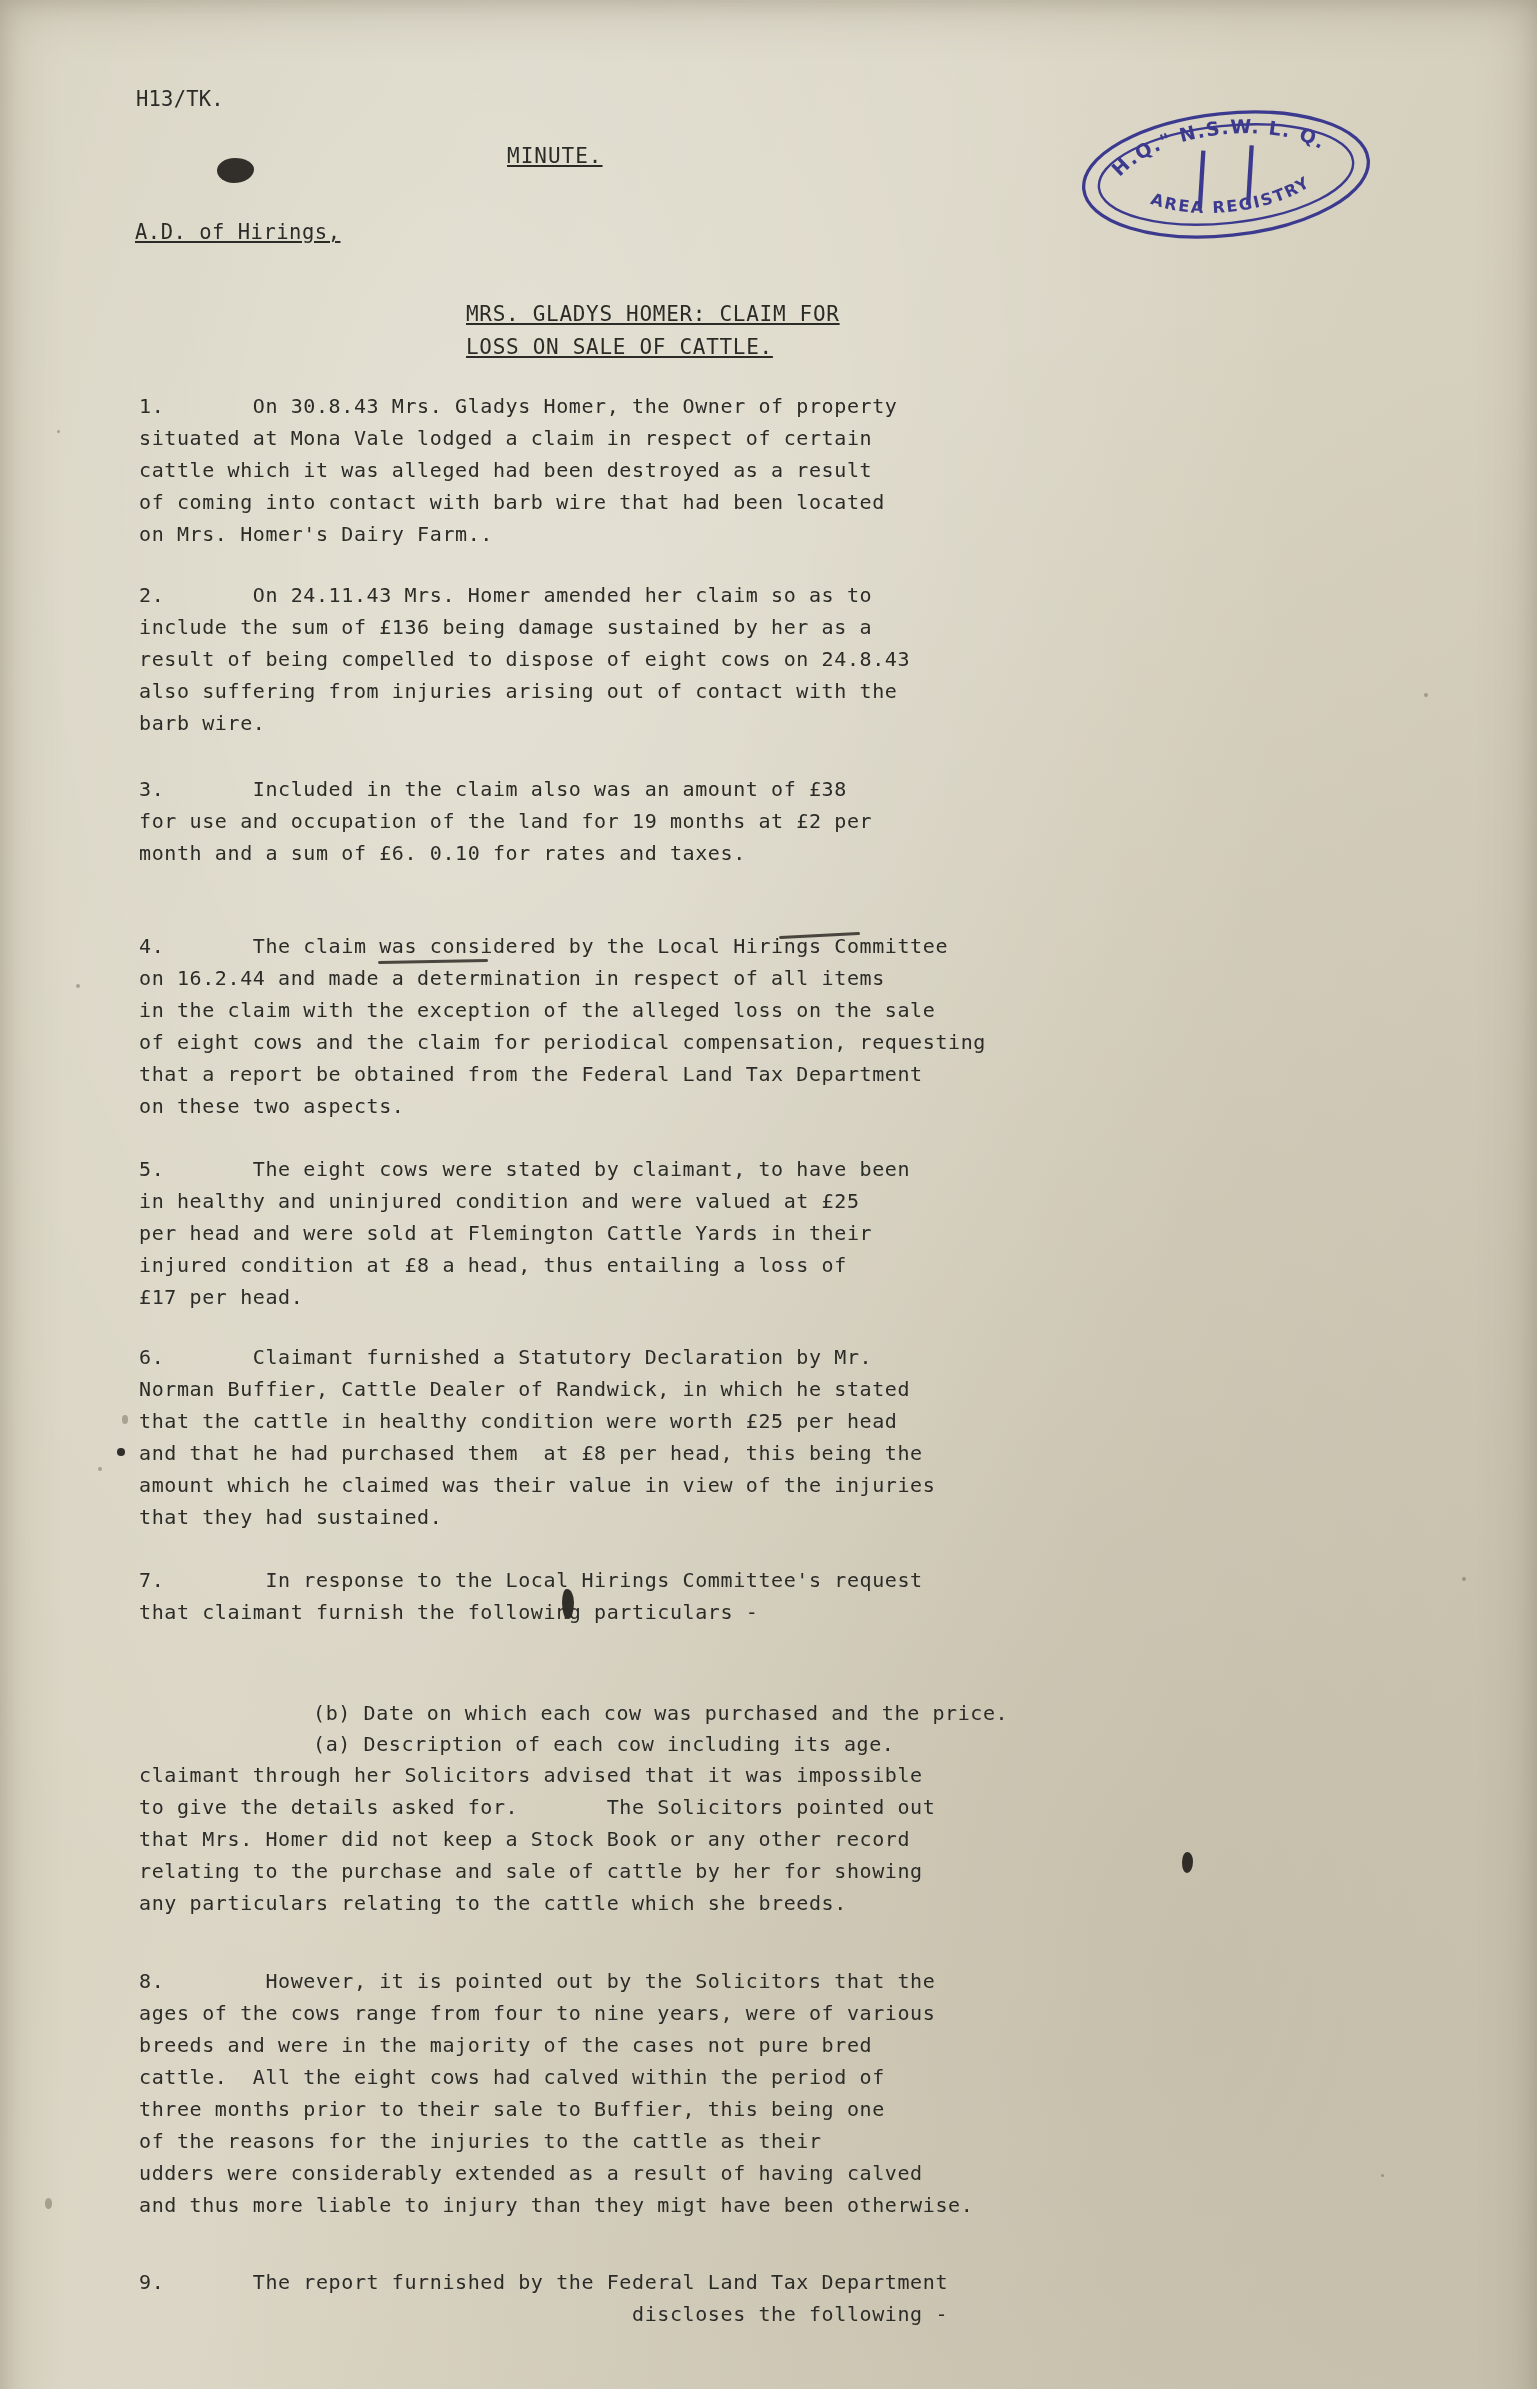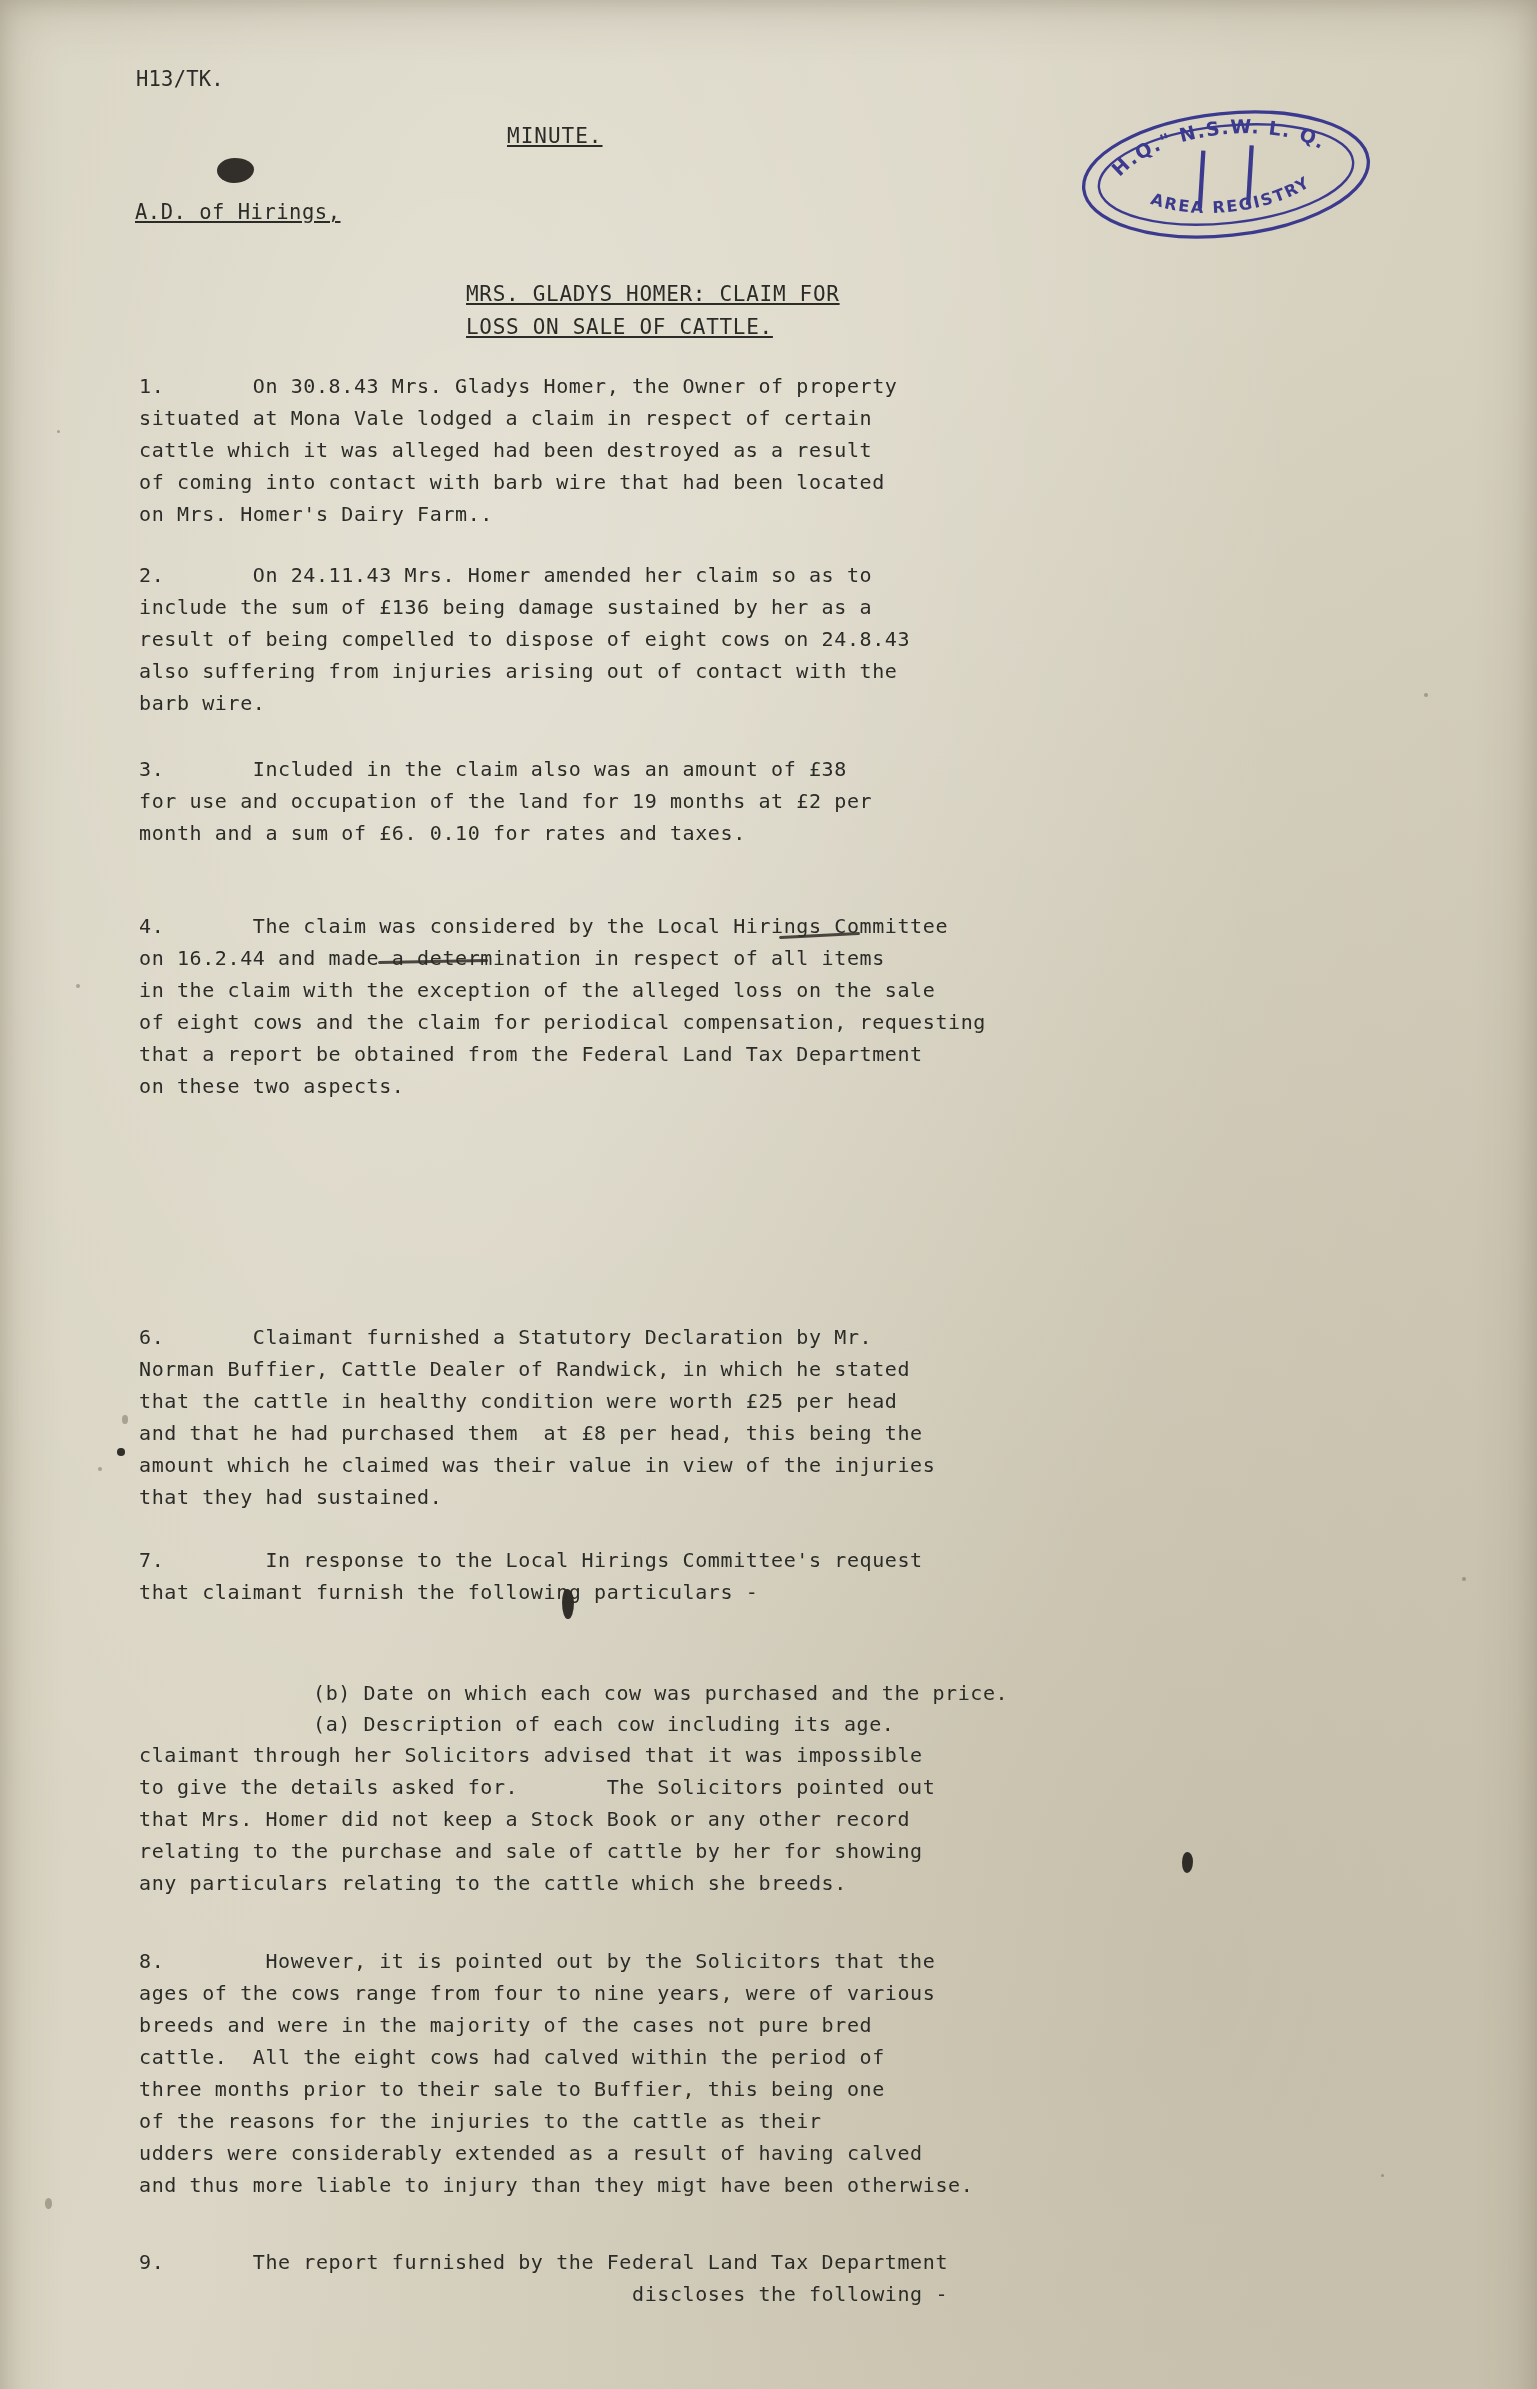--- a/index.html
+++ b/index.html
@@ -37,20 +37,21 @@
     background: rgba(70,62,45,0.35);
     border-radius: 50%;
     pointer-events: none;
   }
 
   .doc-text {
     position: absolute;
     white-space: pre;
     font-family: "DejaVu Sans Mono", "Liberation Mono", monospace;
     letter-spacing: 0.2px;
+    margin-top: 20px;
   }
 
   
   .ref-code {
     left: 136px;
     top: 67px;
     font-size: 20.5px;
   }
   .minute-title {
     left: 495px;
@@ -181,20 +182,25 @@
 for use and occupation of the land for 19 months at £2 per
 month and a sum of £6. 0.10 for rates and taxes.</div>
   <div class="doc-text para" style="top:910px;">4.       The claim was considered by the Local Hirings Committee
 on 16.2.44 and made a determination in respect of all items
 in the claim with the exception of the alleged loss on the sale
 of eight cows and the claim for periodical compensation, requesting
 that a report be obtained from the Federal Land Tax Department
 on these two aspects.</div>
   <div class="strike" style="left:378px; top:960px; width:110px; transform:rotate(-1deg);"></div>
   <div class="strike" style="left:779px; top:934px; width:81px; transform:rotate(-3deg);"></div>
+  <div class="doc-text para" style="top:1133px;">5.       The eight cows were stated by claimant, to have been
+in healthy and uninjured condition and were valued at £25
+per head and were sold at Flemington Cattle Yards in their
+injured condition at £8 a head, thus entailing a loss of
+£17 per head.</div>
   <div class="doc-text para" style="top:1321px;">6.       Claimant furnished a Statutory Declaration by Mr.
 Norman Buffier, Cattle Dealer of Randwick, in which he stated
 that the cattle in healthy condition were worth £25 per head
 and that he had purchased them  at £8 per head, this being the
 amount which he claimed was their value in view of the injuries
 that they had sustained.</div>
   <div class="doc-text para" style="top:1544px;">7.        In response to the Local Hirings Committee's request
 that claimant furnish the following particulars -</div>
 
   <div class="doc-text para" style="left:313px; top:1708px;">(a) Description of each cow including its age.</div>

